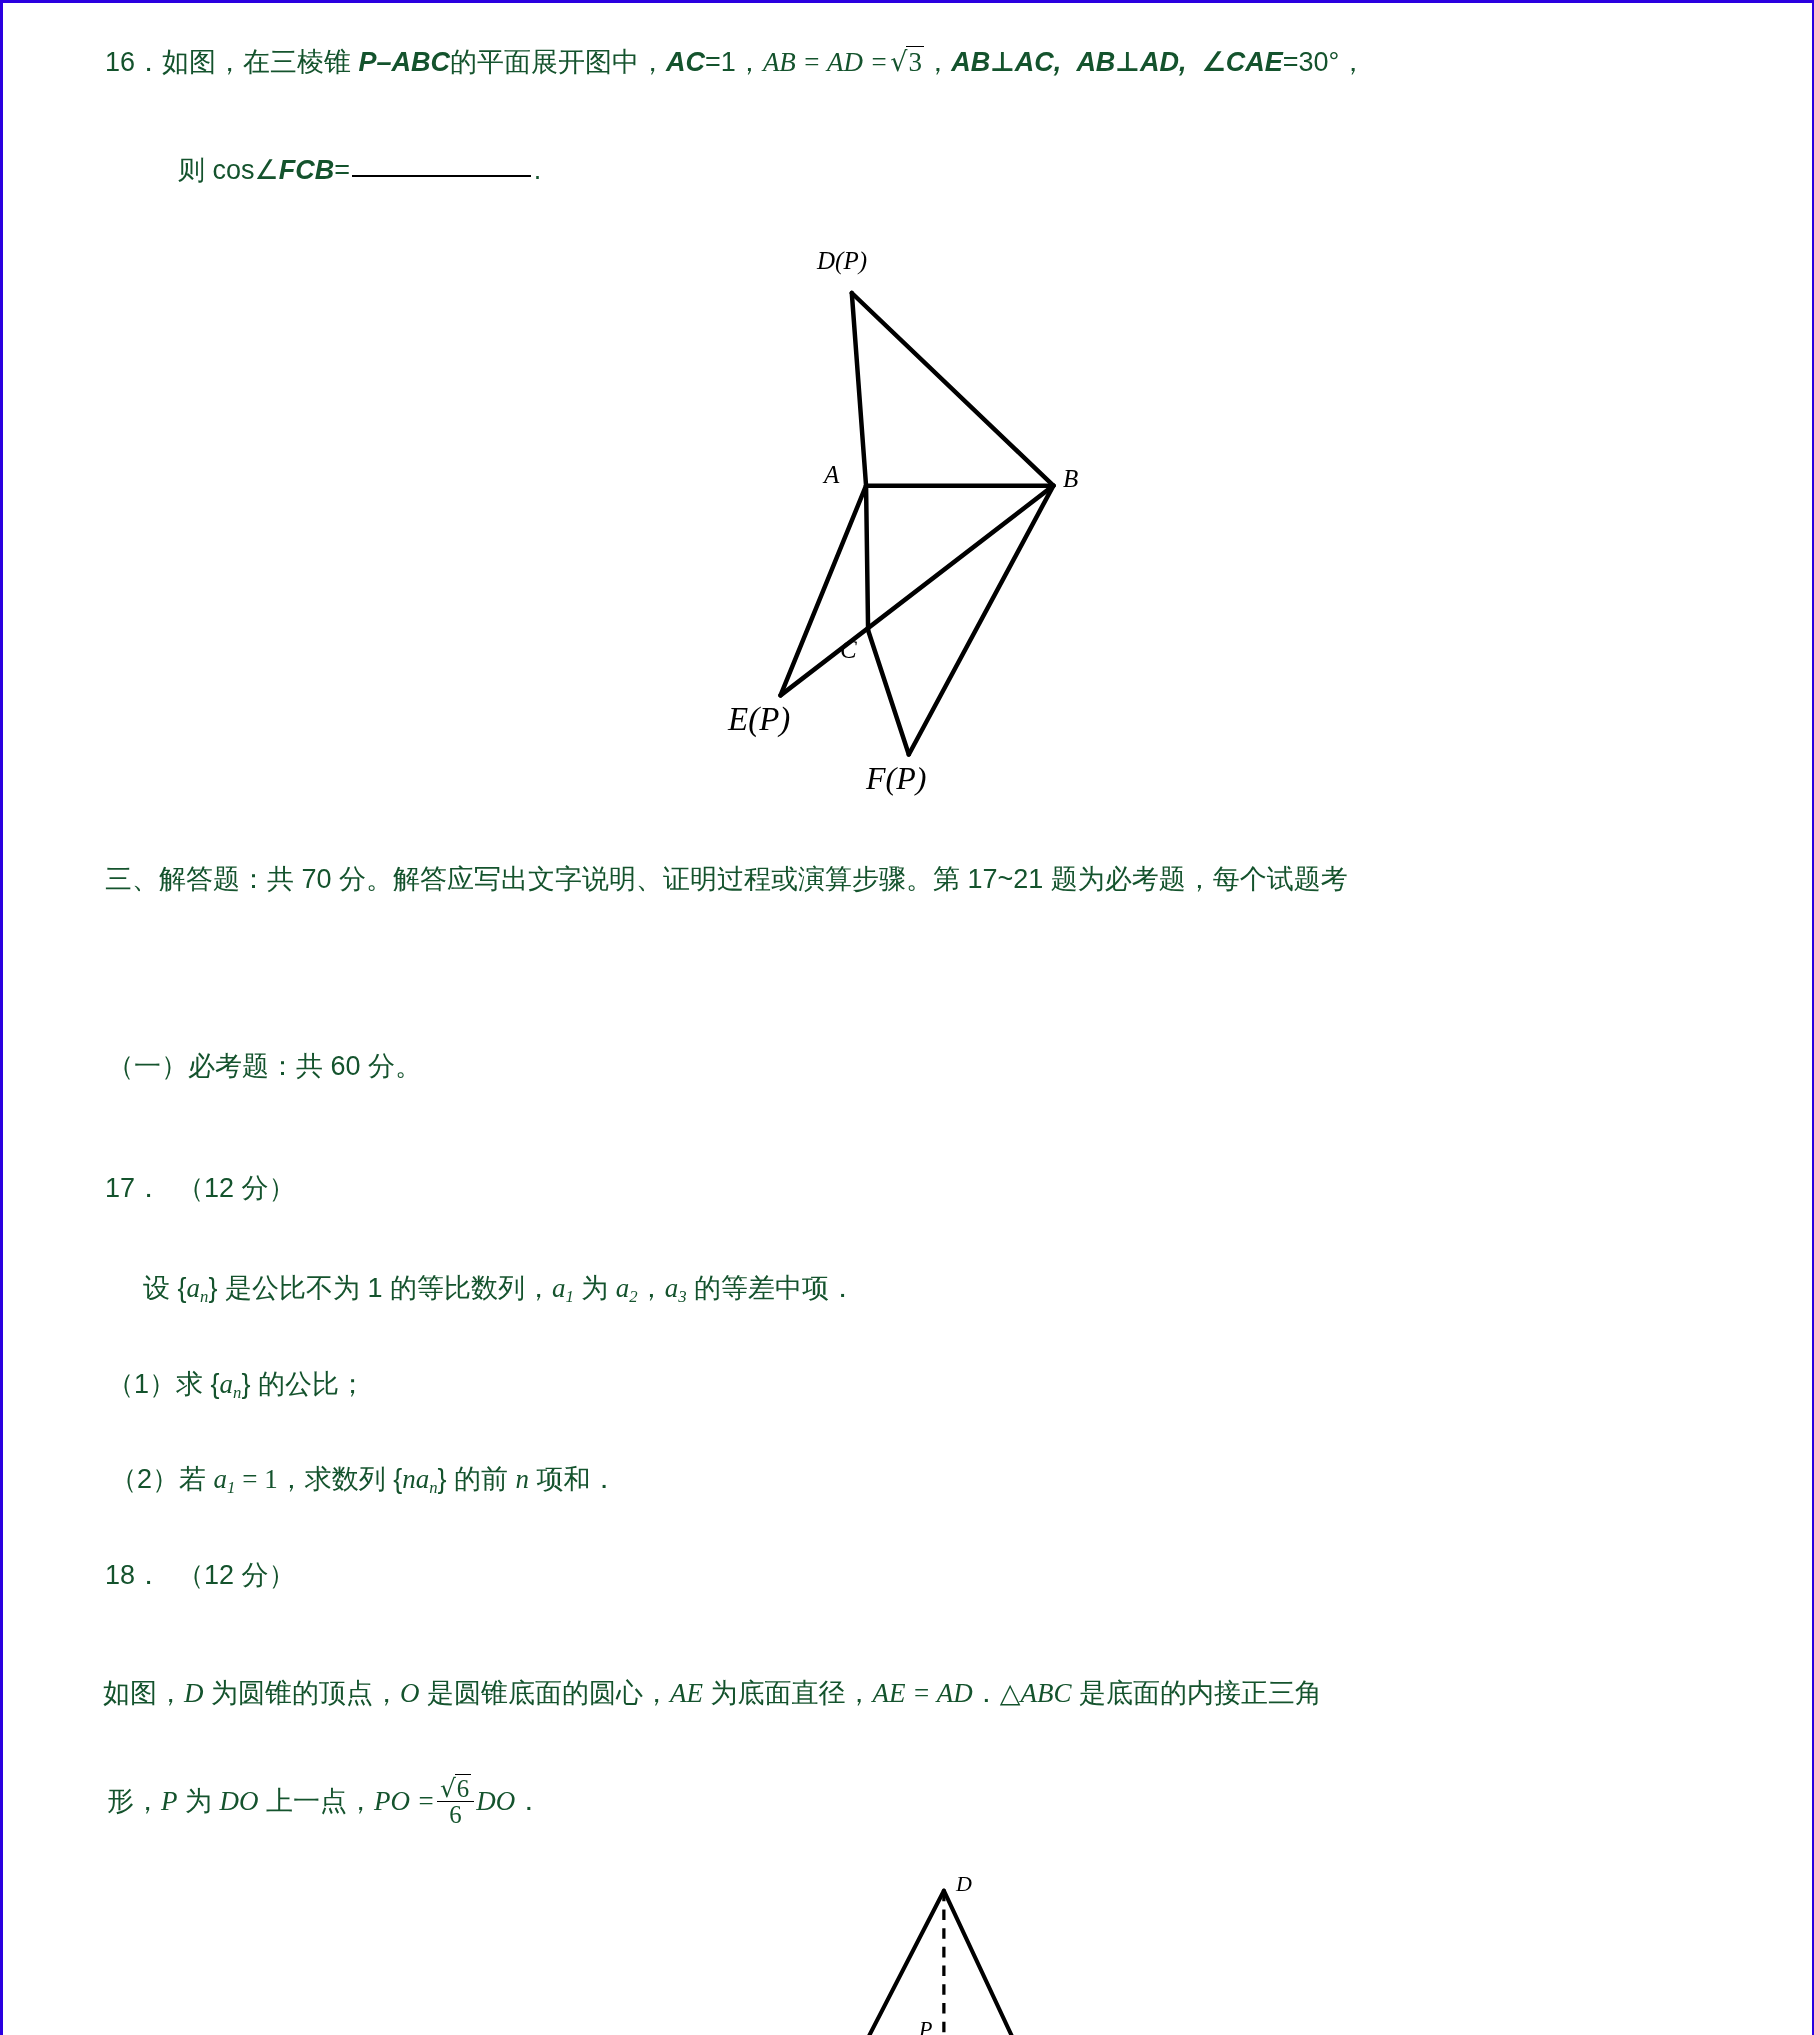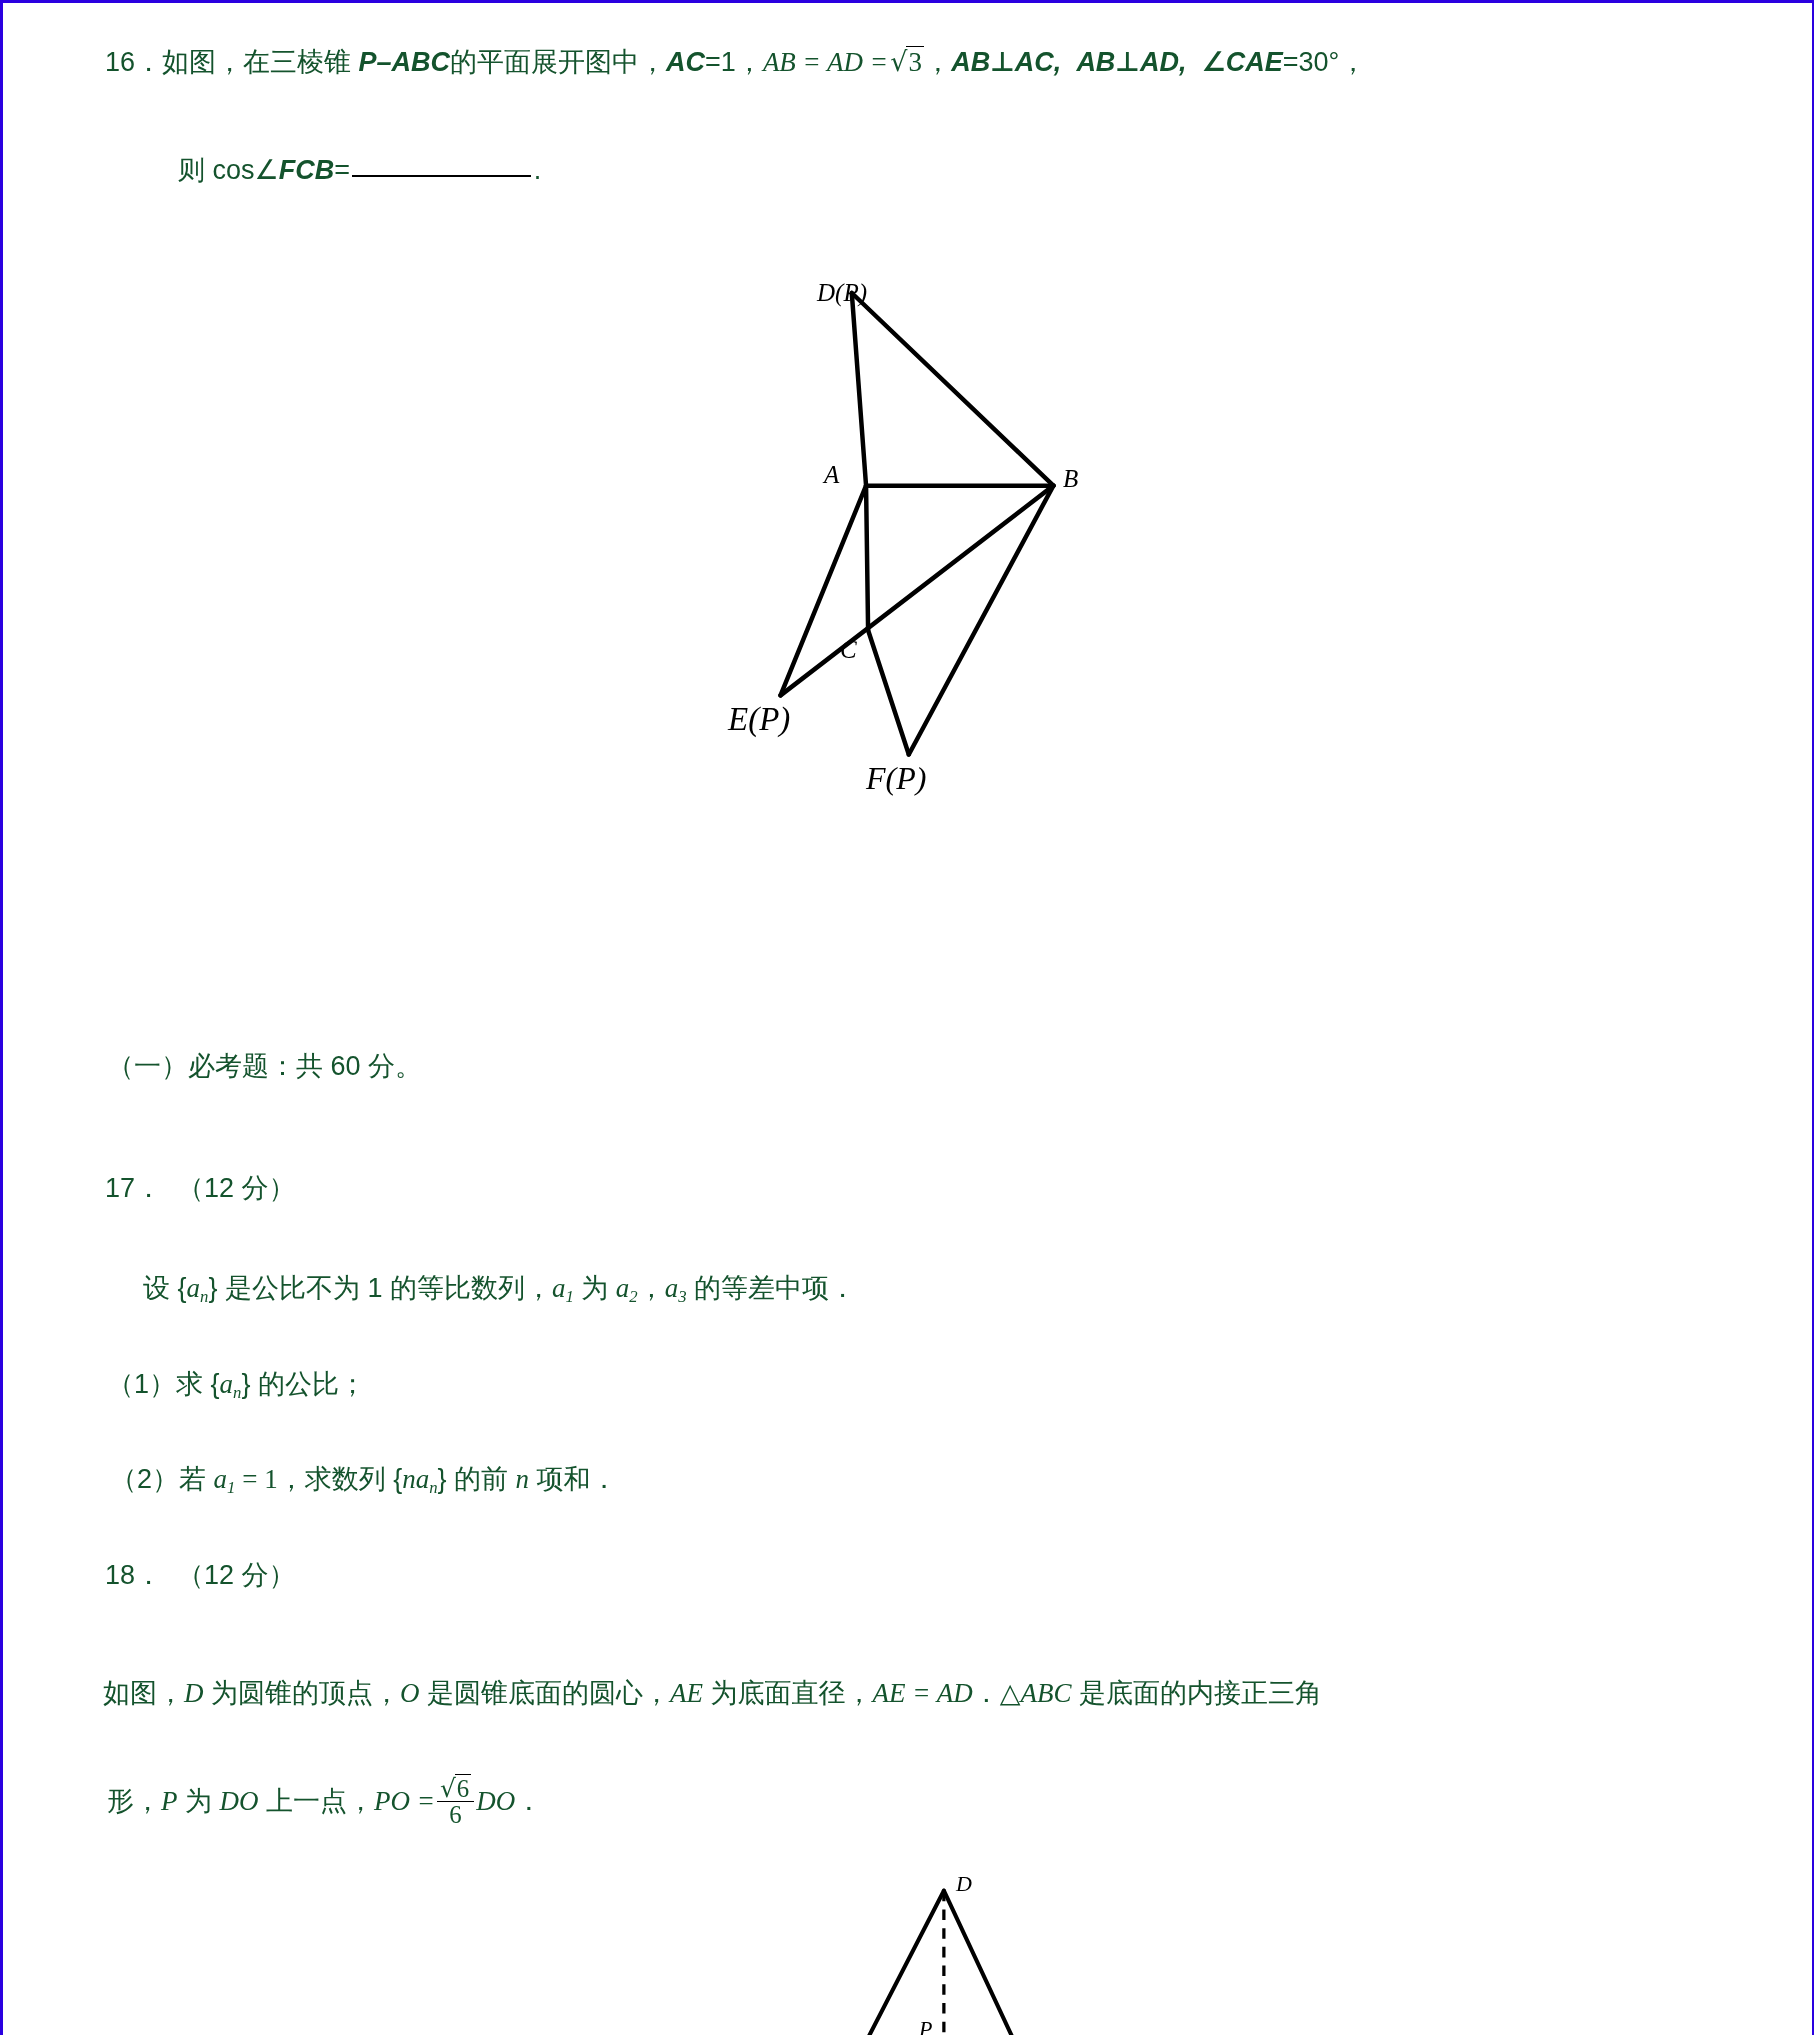--- a/index.html
+++ b/index.html
@@ -129,28 +129,29 @@
 
         <line x1="420" y1="625" x2="210" y2="1140"></line>
 
         <line x1="210" y1="1140" x2="880" y2="625"></line>
 
         <line x1="425" y1="980" x2="525" y2="1285"></line>
 
         <line x1="525" y1="1285" x2="880" y2="625"></line>
       </g>
     </svg>
-    <div class="fig-label" style="left:122px; top:16.3px; font-size:25px;margin-top:32px;">D(P)</div>
+    <div class="fig-label" style="left:122px; top:16.3px; font-size:25px;">D(P)</div>
     <div class="fig-label" style="left:129px; top:230px; font-size:25px;">A</div>
     <div class="fig-label" style="left:368px; top:234px; font-size:25px;">B</div>
     <div class="fig-label" style="left:145px; top:405px; font-size:25px;">C</div>
     <div class="fig-label" style="left:33px; top:470px; font-size:33px;font-style:italic;">E(P)</div>
     <div class="fig-label" style="left:171px; top:529px; font-size:32px;">F(P)</div>
   </div>
 
+  <div class="line" style="left:102px; top:863px;">三、解答题：共 70 分。解答应写出文字说明、证明过程或演算步骤。第 17~21 题为必考题，每个试题考</div>
   <div class="line" style="left:104px; top:1050px;">（一）必考题：共 60 分。</div>
 
   <div class="line" style="left:102px; top:1172px;">
     <span>17．</span>&nbsp;&nbsp;<span>（12 分）</span>
   </div>
 
   <div class="line" style="left:104px; top:1272px;margin-left:36px;">
     <span>设 {</span><span class="mi"><span>a</span><sub>n</sub></span><span>} 是公比不为 1 的等比数列，</span><span class="mi"><span>a</span><sub>1</sub></span><span> 为 </span><span class="mi"><span>a</span><sub>2</sub></span><span>，</span><span class="mi"><span>a</span><sub>3</sub></span><span> 的等差中项．</span>
   </div>
 

